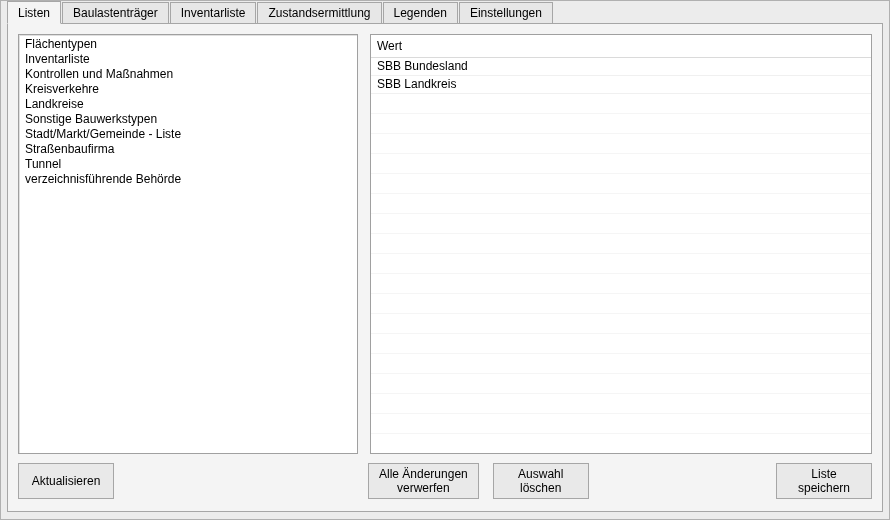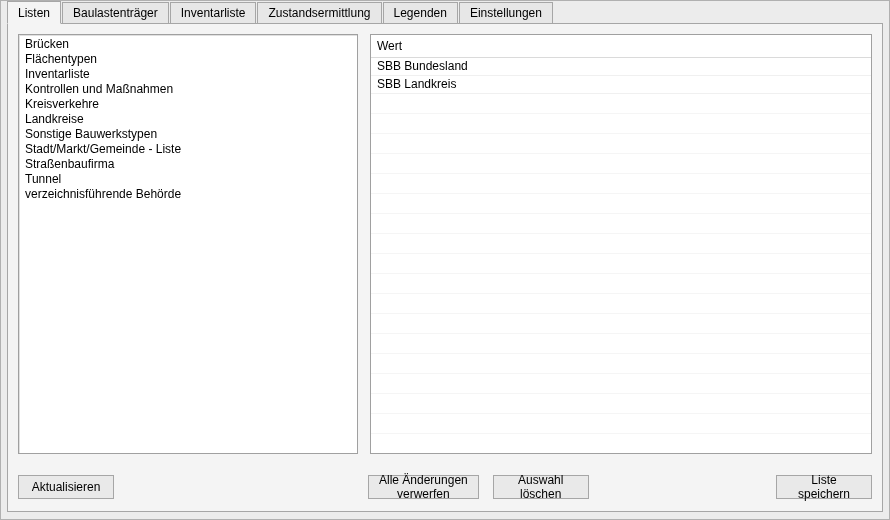--- a/index.html
+++ b/index.html
@@ -109,21 +109,21 @@
   .button-row {
     position: absolute;
     left: 10px;
     right: 10px;
     bottom: 12px;
     display: flex;
     align-items: center;
   }
   .btn {
     min-width: 96px;
-    height: 24px;
+    height: 36px;
     background: #e9e9e9;
     border: 1px solid #a6a6a6;
     box-sizing: border-box;
     display: flex;
     align-items: center;
     justify-content: center;
     text-align: center;
     white-space: pre-line;
     line-height: 14px;
     font-size: 12px;
@@ -153,21 +153,20 @@
     <div class="tab">Zustandsermittlung</div>
     <div class="tab">Legenden</div>
     <div class="tab">Einstellungen</div>
   </div>
 
   <div class="tab-panel">
 
     <div class="content-row">
 
       <div class="listbox">
-        <div class="item">Brücken</div>
         <div class="item">Flächentypen</div>
         <div class="item">Inventarliste</div>
         <div class="item">Kontrollen und Maßnahmen</div>
         <div class="item">Kreisverkehre</div>
         <div class="item">Landkreise</div>
         <div class="item">Sonstige Bauwerkstypen</div>
         <div class="item">Stadt/Markt/Gemeinde - Liste</div>
         <div class="item">Straßenbaufirma</div>
         <div class="item">Tunnel</div>
         <div class="item">verzeichnisführende Behörde</div>

